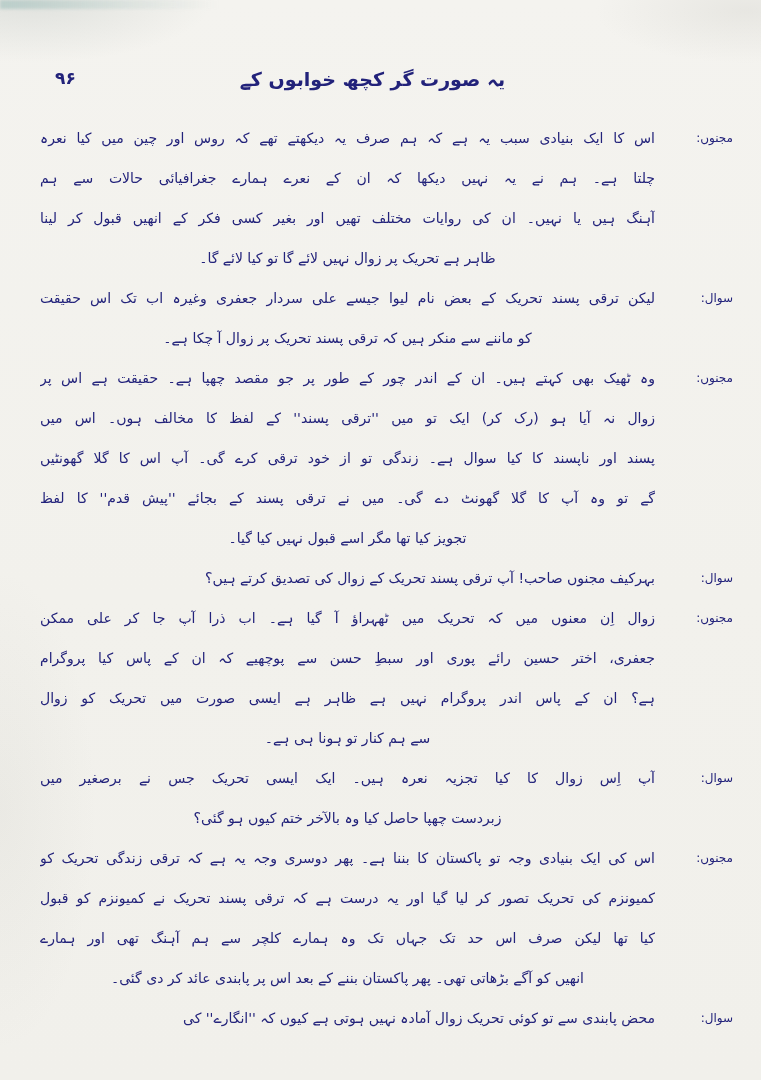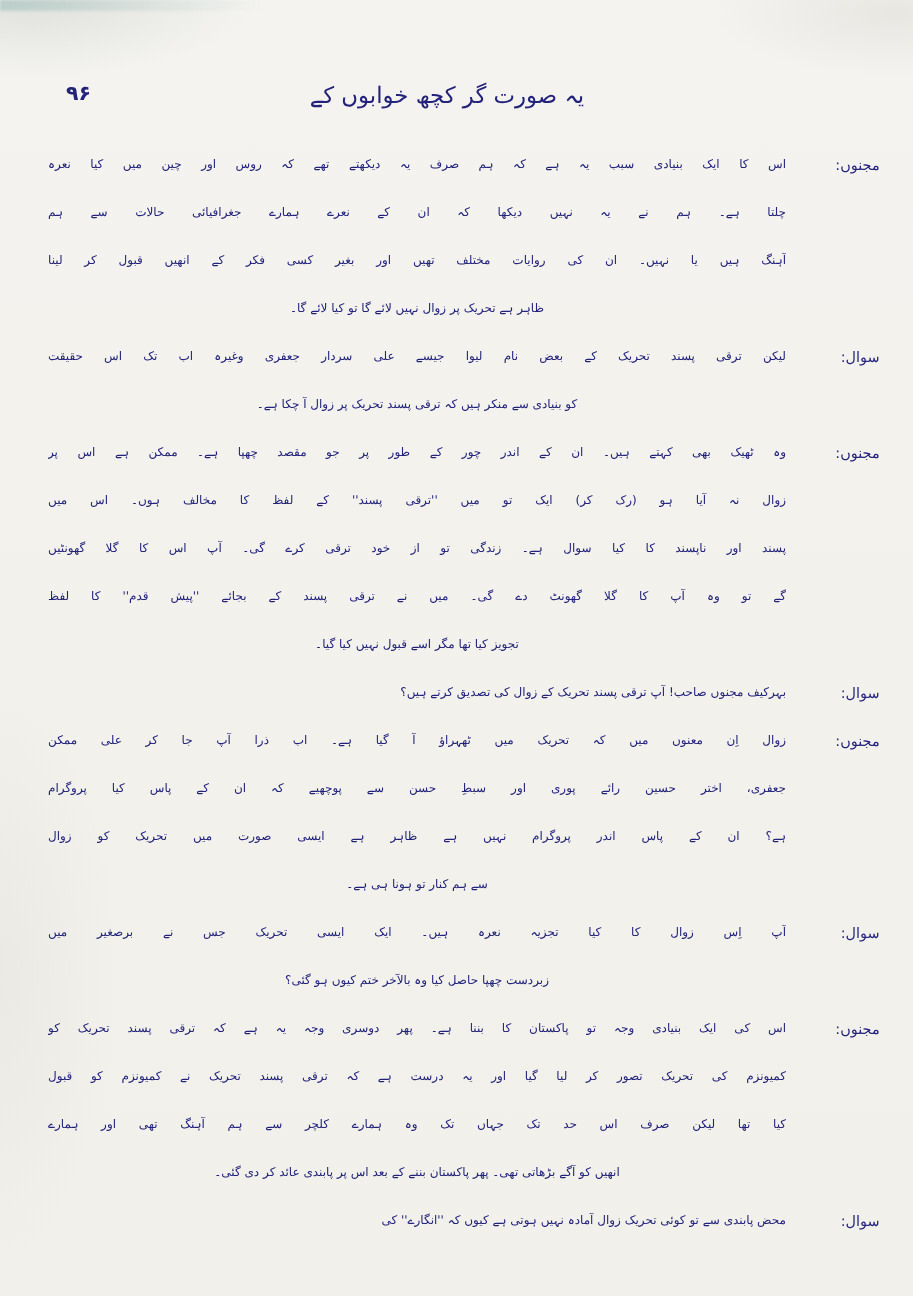--- a/index.html
+++ b/index.html
@@ -34,20 +34,21 @@
   }
   .book-title {
     position: absolute;
     top: 68px;
     right: 16px;
     left: 0;
     text-align: center;
     font-size: 19px;
     letter-spacing: 0.5px;
     color: #22227a;
+    font-weight: bold;
   }
   .page-number {
     position: absolute;
     top: 68px;
     left: 55px;
     font-size: 17px;
     font-weight: bold;
     color: #22227a;
   }
   .body-text {
@@ -62,21 +63,21 @@
     font-size: 12px;
     line-height: 40px;
     white-space: nowrap;
     color: #23237b;
   }
   .lines {
     flex: 1 1 auto;
     min-width: 0;
   }
   .line {
-    font-size: 10px;
+    font-size: 14px;
     line-height: 40px;
     white-space: nowrap;
     overflow: hidden;
     text-align: justify;
     text-align-last: justify;
     color: #23237b;
   }
   .line.center {
     text-align: right;
     text-align-last: center;
@@ -105,28 +106,28 @@
         <div class="line">چلتا ہے۔ ہم نے یہ نہیں دیکھا کہ ان کے نعرے ہمارے جغرافیائی حالات سے ہم</div>
         <div class="line">آہنگ ہیں یا نہیں۔ ان کی روایات مختلف تھیں اور بغیر کسی فکر کے انھیں قبول کر لینا</div>
         <div class="line center">ظاہر ہے تحریک پر زوال نہیں لائے گا تو کیا لائے گا۔</div>
       </div>
     </div>
 
     <div class="entry">
       <div class="speaker">سوال:</div>
       <div class="lines">
         <div class="line">لیکن ترقی پسند تحریک کے بعض نام لیوا جیسے علی سردار جعفری وغیرہ اب تک اس حقیقت</div>
-        <div class="line center">کو بنیادی سے منکر ہیں کہ ترقی پسند تحریک پر زوال آ چکا ہے۔</div>
+        <div class="line center">کو ماننے سے منکر ہیں کہ ترقی پسند تحریک پر زوال آ چکا ہے۔</div>
       </div>
     </div>
 
     <div class="entry">
       <div class="speaker">مجنوں:</div>
       <div class="lines">
-        <div class="line">وہ ٹھیک بھی کہتے ہیں۔ ان کے اندر چور کے طور پر جو مقصد چھپا ہے۔ ممکن ہے اس پر</div>
+        <div class="line">وہ ٹھیک بھی کہتے ہیں۔ ان کے اندر چور کے طور پر جو مقصد چھپا ہے۔ حقیقت ہے اس پر</div>
         <div class="line">زوال نہ آیا ہو (رک کر) ایک تو میں ''ترقی پسند'' کے لفظ کا مخالف ہوں۔ اس میں</div>
         <div class="line">پسند اور ناپسند کا کیا سوال ہے۔ زندگی تو از خود ترقی کرے گی۔ آپ اس کا گلا گھونٹیں</div>
         <div class="line">گے تو وہ آپ کا گلا گھونٹ دے گی۔ میں نے ترقی پسند کے بجائے ''پیش قدم'' کا لفظ</div>
         <div class="line center">تجویز کیا تھا مگر اسے قبول نہیں کیا گیا۔</div>
       </div>
     </div>
 
     <div class="entry">
       <div class="speaker">سوال:</div>
       <div class="lines">
@@ -148,21 +149,21 @@
       <div class="speaker">سوال:</div>
       <div class="lines">
         <div class="line">آپ اِس زوال کا کیا تجزیہ نعرہ ہیں۔ ایک ایسی تحریک جس نے برصغیر میں</div>
         <div class="line center">زبردست چھپا حاصل کیا وہ بالآخر ختم کیوں ہو گئی؟</div>
       </div>
     </div>
 
     <div class="entry">
       <div class="speaker">مجنوں:</div>
       <div class="lines">
-        <div class="line">اس کی ایک بنیادی وجہ تو پاکستان کا بننا ہے۔ پھر دوسری وجہ یہ ہے کہ ترقی پسند تحریک کو</div>
+        <div class="line">اس کی ایک بنیادی وجہ تو پاکستان کا بننا ہے۔ پھر دوسری وجہ یہ ہے کہ ترقی زندگی تحریک کو</div>
         <div class="line">کمیونزم کی تحریک تصور کر لیا گیا اور یہ درست ہے کہ ترقی پسند تحریک نے کمیونزم کو قبول</div>
         <div class="line">کیا تھا لیکن صرف اس حد تک جہاں تک وہ ہمارے کلچر سے ہم آہنگ تھی اور ہمارے</div>
         <div class="line center">انھیں کو آگے بڑھاتی تھی۔ پھر پاکستان بننے کے بعد اس پر پابندی عائد کر دی گئی۔</div>
       </div>
     </div>
 
     <div class="entry">
       <div class="speaker">سوال:</div>
       <div class="lines">
         <div class="line start">محض پابندی سے تو کوئی تحریک زوال آمادہ نہیں ہوتی ہے کیوں کہ ''انگارے'' کی</div>

